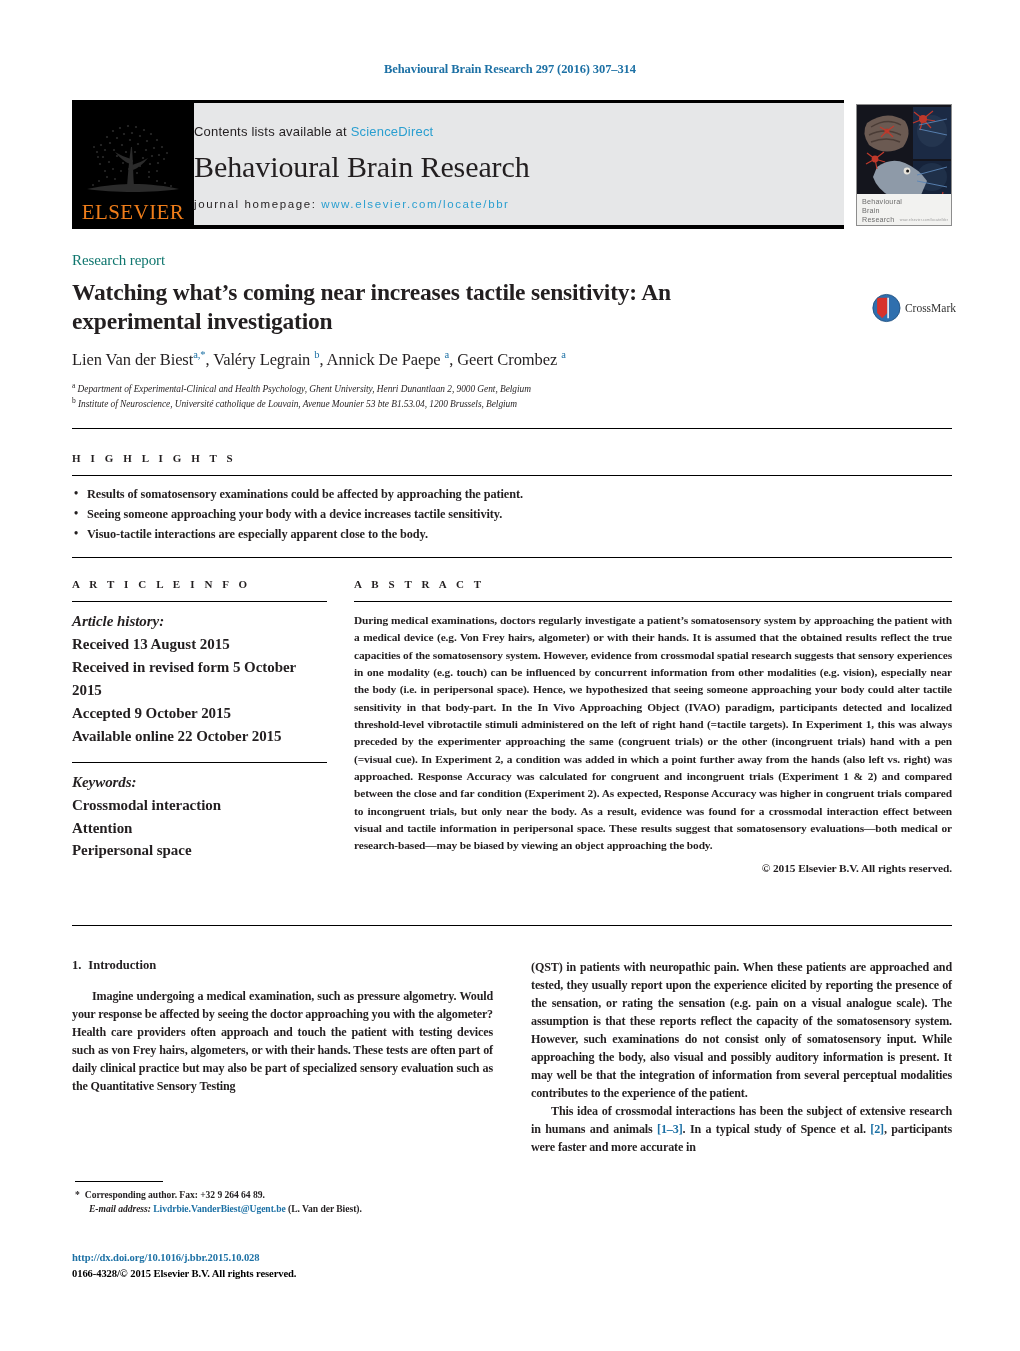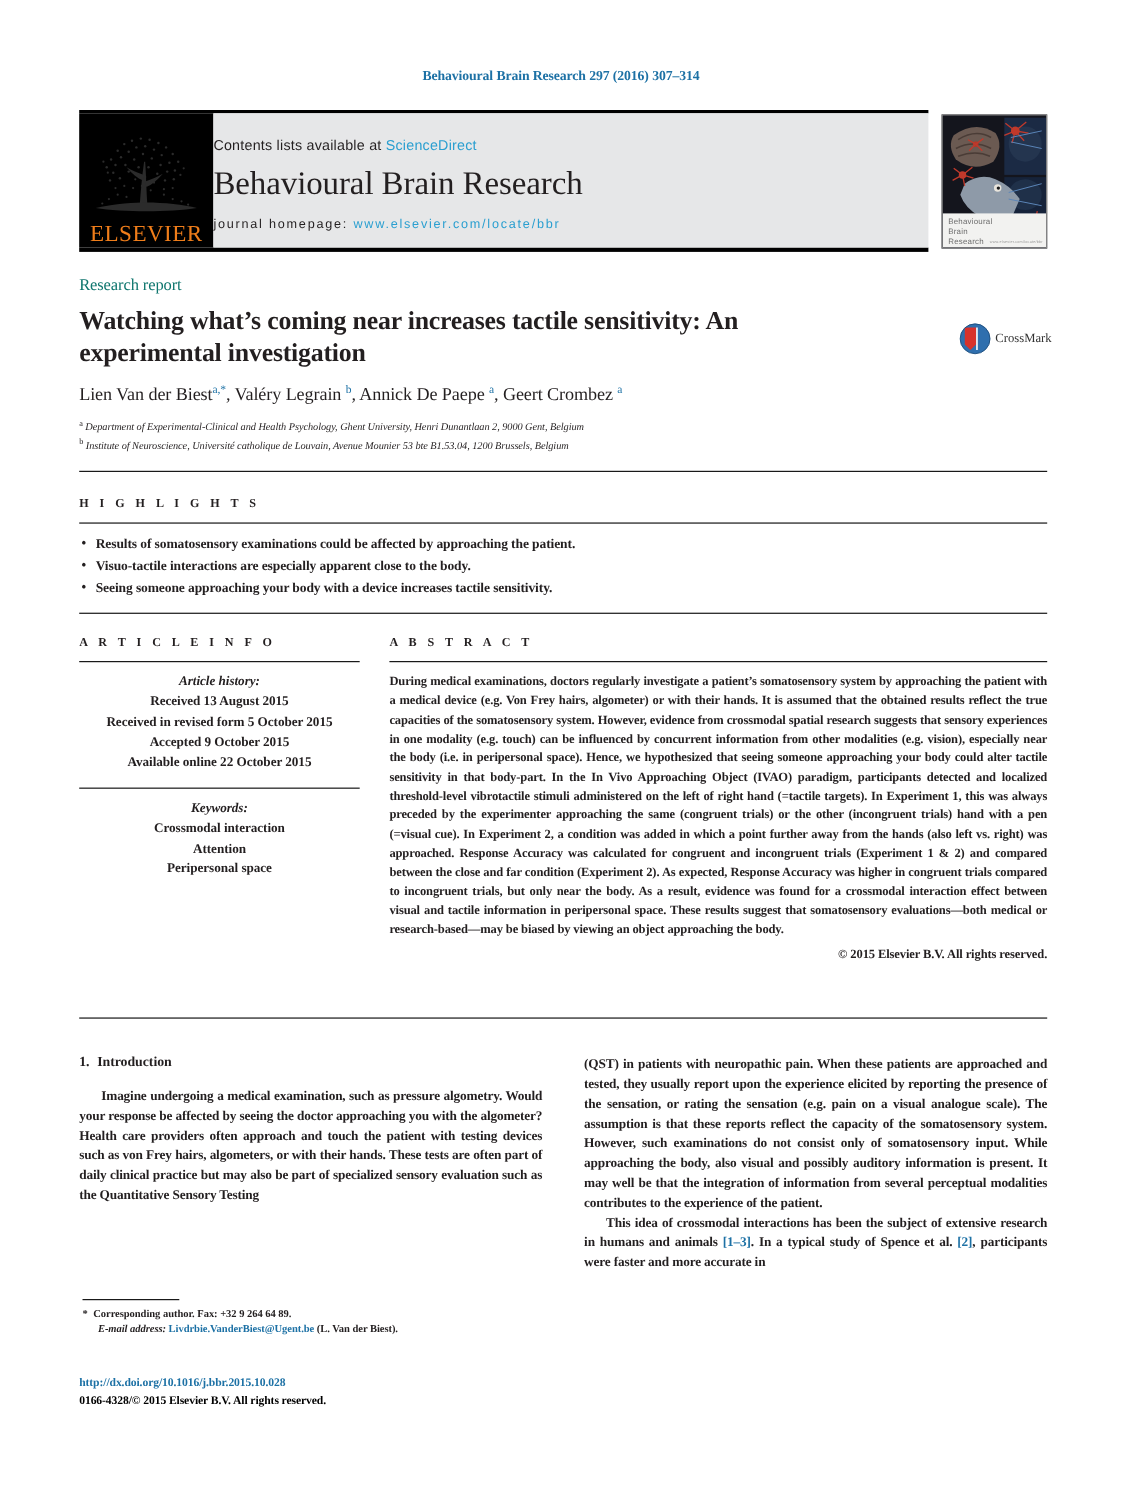--- a/index.html
+++ b/index.html
@@ -154,21 +154,21 @@
   .hl-list li::before {
     content: "•"; position: absolute; left: 2px; top: -1px; font-size: 12px;
   }
   .rule-h2 { position: absolute; left: 72px; top: 557px; width: 880px; height: 1px; background: #000; }
 
   
   .two-col { position: absolute; left: 72px; top: 578px; width: 880px; display: flex; gap: 27px; }
   .col-info { width: 255px; flex: 0 0 255px; }
   .col-abs { flex: 1 1 auto; }
   .info-rule { height: 1px; background: #000; margin: 4px 0 8px 0; }
-  .info-block { font-size: 12px; line-height: 1.53; color: #231f20; font-weight: bold; letter-spacing: -0.05px; text-align: center; }
+  .info-block { font-size: 15px; line-height: 1.53; color: #231f20; font-weight: bold; letter-spacing: -0.05px; }
   .info-block .it { font-style: italic; display: block; }
   .kw-rule { height: 1px; background: #000; margin: 14px 0 8px 0; }
 
   .abs-rule { height: 1px; background: #000; margin: 4px 0 10px 0; }
   .abstract-text {
     font-size: 11.4px; line-height: 1.52; text-align: justify;
     color: #231f20; font-weight: bold; letter-spacing: -0.12px;
   }
   .abstract-text p { margin: 0; }
   .copyright {
@@ -385,22 +385,22 @@
     <span class="crossmark-text">CrossMark</span>
   </div>
 
   <div class="rule-h1"></div>
 
   <div class="highlights">
     <div class="sec-label">H I G H L I G H T S</div>
     <div class="hl-rule"></div>
     <ul class="hl-list">
       <li>Results of somatosensory examinations could be affected by approaching the patient.</li>
+      <li>Seeing someone approaching your body with a device increases tactile sensitivity.</li>
       <li>Visuo-tactile interactions are especially apparent close to the body.</li>
-      <li>Seeing someone approaching your body with a device increases tactile sensitivity.</li>
     </ul>
   </div>
 
   <div class="rule-h2"></div>
 
   <div class="two-col">
     <div class="col-info">
       <div class="sec-label">A R T I C L E   I N F O</div>
       <div class="info-rule"></div>
       <div class="info-block">

